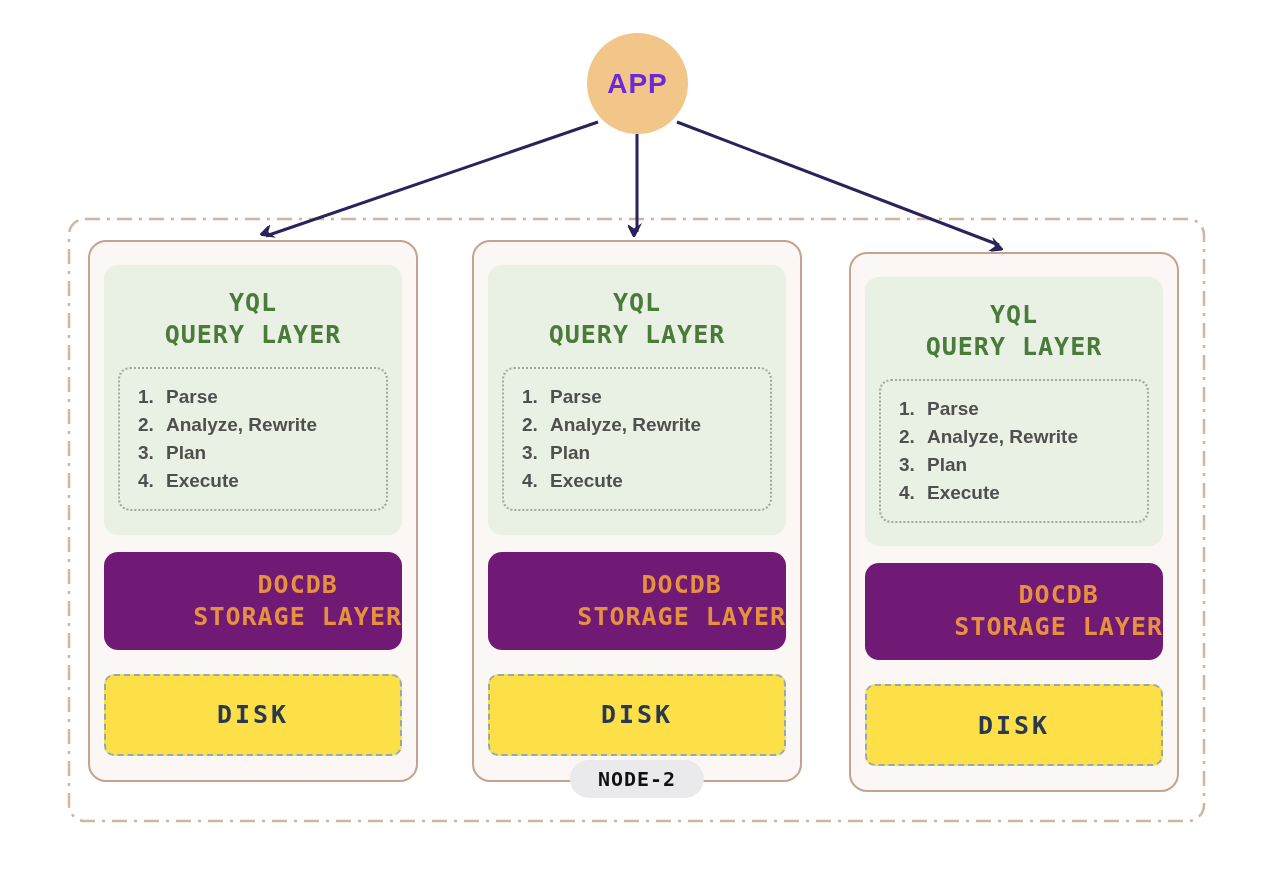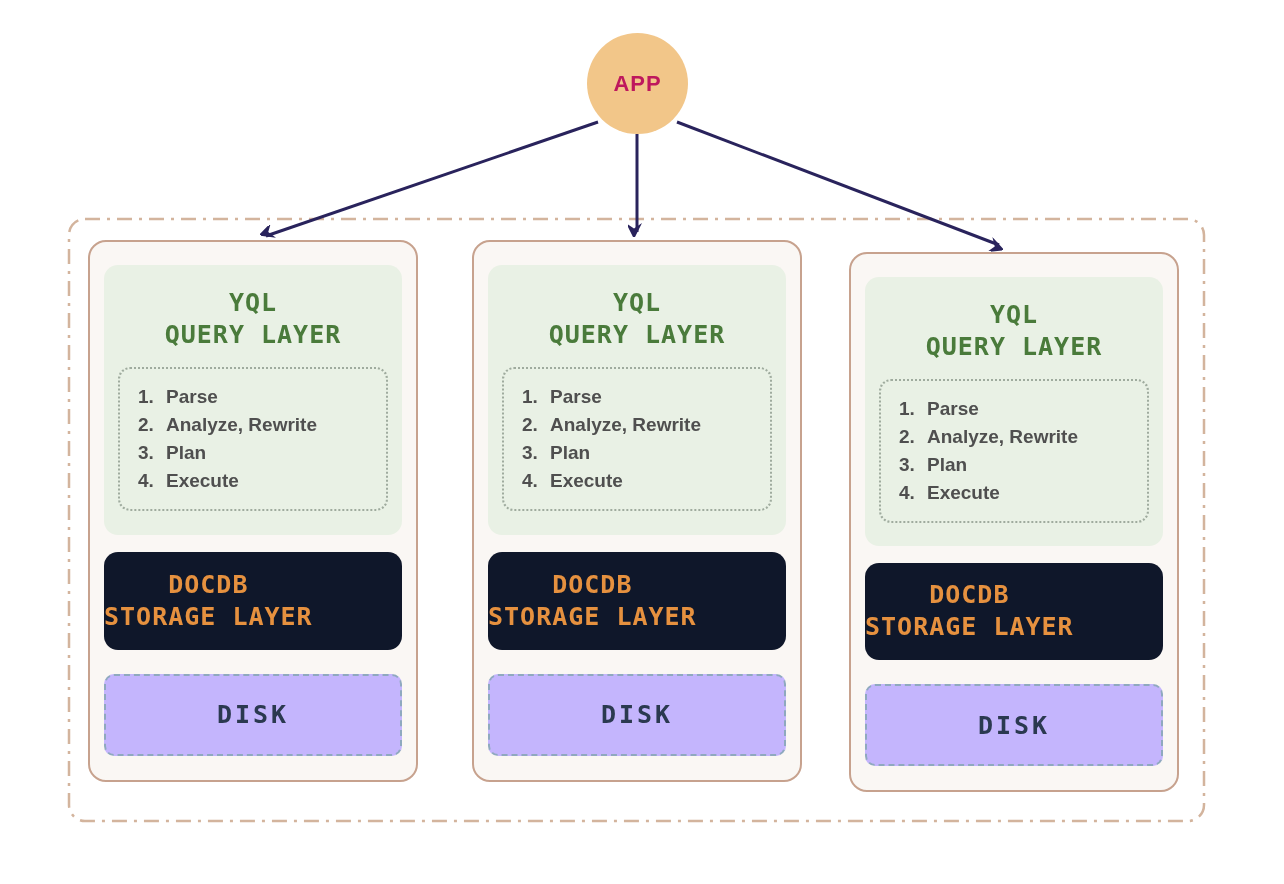--- a/index.html
+++ b/index.html
@@ -12,21 +12,21 @@
   }
   .overlay-svg{position:absolute;left:0;top:0;pointer-events:none;}
 
   
   .app-circle{
     position:absolute;left:587px;top:33px;width:101px;height:101px;
     background:#F2C689;border-radius:50%;
     display:flex;align-items:center;justify-content:center;
   }
   .app-circle span{
-    font-weight:bold;font-size:22px;letter-spacing:1px;color:#be185d;
+    font-weight:bold;font-size:28px;letter-spacing:1px;color:#6d28d9;
     font-family:"Liberation Sans",sans-serif;
   }
 
   
   .node-card{
     position:absolute;width:330px;height:542px;
     background:#FAF7F4;border:2px solid #C7A28E;border-radius:18px;
     box-sizing:border-box;
     display:flex;flex-direction:column;
     padding:23px 14px 24px 14px;
@@ -50,27 +50,27 @@
     border:2px dotted #9FAB9E;border-radius:12px;
     padding:14px 8px 14px 12px;
   }
   .step-row{
     display:flex;align-items:baseline;
     font-weight:bold;font-size:19px;line-height:28px;color:#4F4F4F;
     font-family:"Liberation Sans",sans-serif;
   }
   .step-num{width:34px;flex:0 0 34px;text-align:left;padding-left:6px;box-sizing:border-box;}
   .layer-orange{
-    background:#0f172a;height:99px;margin-top:17px;
-    display:flex;align-items:center;justify-content:flex-start;
+    background:#701a75;height:99px;margin-top:17px;
+    display:flex;align-items:center;justify-content:flex-end;
   }
   .orange-title{color:#E6913F;}
   .disk-box{
     margin-top:24px;height:83px;
-    background:#c4b5fd;border:2px dashed #8FA9BF;border-radius:10px;
+    background:#fde047;border:2px dashed #8FA9BF;border-radius:10px;
     display:flex;align-items:center;justify-content:center;
     box-sizing:border-box;
   }
   .disk-label{
     font-family:"DejaVu Sans Mono","Liberation Mono",monospace;
     font-weight:bold;font-size:25px;letter-spacing:3px;color:#2B3950;
   }
   .node-badge{
     position:absolute;left:50%;bottom:-18px;transform:translateX(-50%);
     background:#EAEAEC;border-radius:999px;
@@ -153,20 +153,23 @@
             <span>Execute</span>
           </div>
       </div>
     </div>
     <div class="layer layer-orange">
       <div class="layer-title orange-title"><span>DOCDB</span><br><span>STORAGE LAYER</span></div>
     </div>
     <div class="disk-box">
       <span class="disk-label">DISK</span>
     </div>
+    <div class="node-badge">
+      <span>NODE-2</span>
+    </div>
   </div>
 
   <div class="node-card n3">
     <div class="layer layer-green">
       <div class="layer-title green-title"><span>YQL</span><br><span>QUERY LAYER</span></div>
       <div class="steps-box">
         <div class="step-row">
             <span class="step-num">1.</span>
             <span>Parse</span>
           </div>

